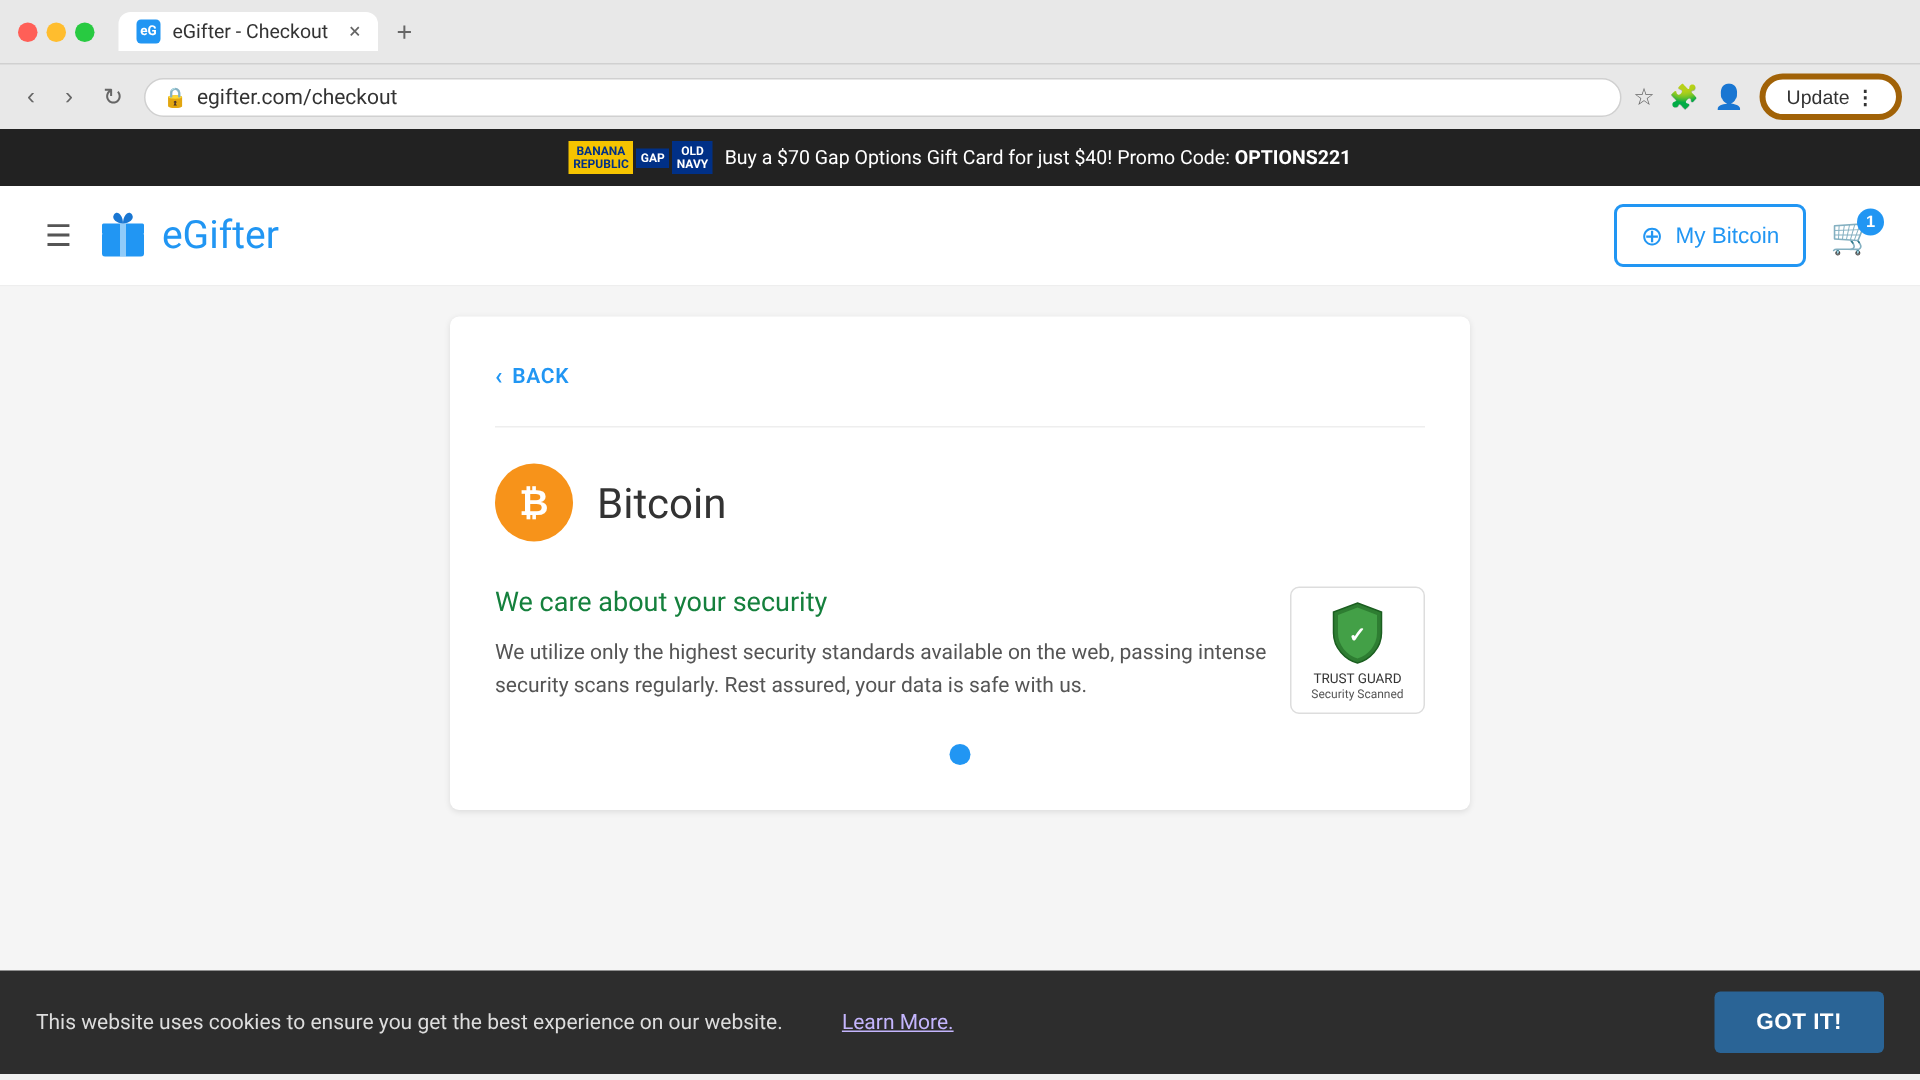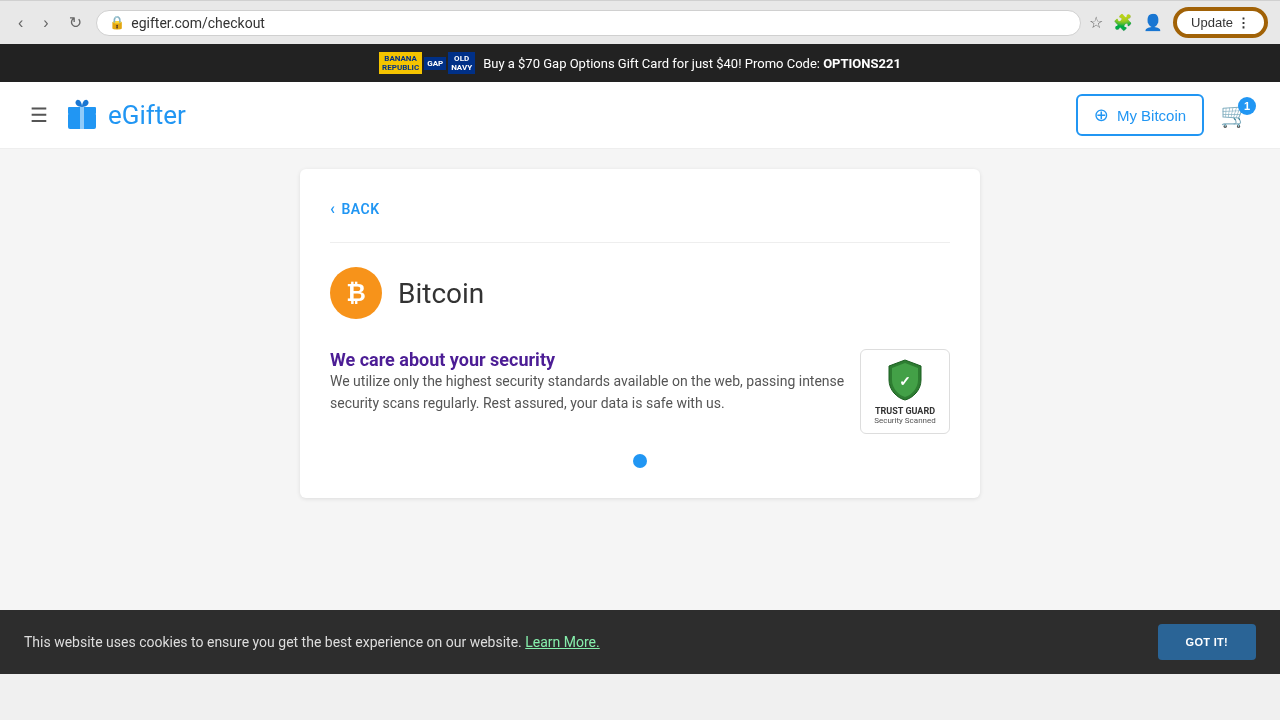--- a/index.html
+++ b/index.html
@@ -67,42 +67,55 @@
     .back-chevron { font-size: 16px; }
     .divider { height: 1px; background: #eee; margin-bottom: 24px; }
 
     
     .bitcoin-section { display: flex; align-items: center; gap: 16px; margin-bottom: 30px; }
     .bitcoin-icon { width: 52px; height: 52px; background: #f7931a; border-radius: 50%; display: flex; align-items: center; justify-content: center; color: white; font-size: 24px; font-weight: bold; }
     .bitcoin-label { font-size: 28px; color: #333; font-weight: 400; }
 
     .security-section { display: flex; justify-content: space-between; align-items: flex-start; }
     .security-text-block { flex: 1; }
-    .security-heading { font-size: 18px; color: #4c1d95; font-weight: 700; }
+    .security-heading { font-size: 18px; color: #15803d; margin-bottom: 12px; font-weight: 400; }
     .security-body { font-size: 14px; color: #555; line-height: 1.6; max-width: 550px; }
 
     .trust-guard { display: flex; flex-direction: column; align-items: center; background: white; border: 1px solid #ddd; border-radius: 6px; padding: 8px 10px; min-width: 90px; }
     .trust-shield { width: 40px; height: 44px; }
-    .trust-text { font-size: 9px; color: #333; text-align: left; font-weight: 700; margin-top: 4px; }
+    .trust-text { font-size: 9px; color: #333; text-align: left; font-weight: 400; margin-top: 4px; }
     .trust-sub { font-size: 8px; color: #555; text-align: center; }
 
     
     .scroll-indicator { display: flex; justify-content: center; margin-top: 20px; }
     .blue-circle { width: 14px; height: 14px; background: #2196F3; border-radius: 50%; }
 
     
     .cookie-banner { position: absolute; bottom: 0; left: 0; right: 0; background: #2d2d2d; color: white; padding: 14px 24px; display: flex; align-items: center; justify-content: space-between; z-index: 100; }
     .cookie-text { font-size: 14px; color: #ddd; }
-    .learn-more-link { color: #86efac; cursor: pointer; font-size: 14px; }
-    .got-it-btn { background: #2a6496; color: white; border: none; border-radius: 4px; padding: 12px 28px; font-size: 11px; font-weight: 600; cursor: pointer; letter-spacing: 0.3px; }
+    .learn-more-link { color: #c4b5fd; cursor: pointer; font-size: 14px; margin-left: 36px; }
+    .got-it-btn { background: #2a6496; color: white; border: none; border-radius: 4px; padding: 12px 28px; font-size: 15px; font-weight: 600; cursor: pointer; letter-spacing: 0.3px; }
   </style>
 </head>
 <body>
 
 <div class="browser-chrome">
+  <div class="browser-titlebar">
+    <div class="browser-buttons">
+      <button class="browser-btn btn-close"></button>
+      <button class="browser-btn btn-min"></button>
+      <button class="browser-btn btn-max"></button>
+    </div>
+    <div class="browser-tab">
+      <div class="favicon">eG</div>
+      <span>eGifter - Checkout</span>
+      <span class="tab-close">×</span>
+    </div>
+    <button class="new-tab">+</button>
+  </div>
   <div class="browser-toolbar">
     <button class="nav-btn">‹</button>
     <button class="nav-btn">›</button>
     <button class="nav-btn">↻</button>
     <div class="address-bar">
       <span class="lock-icon">🔒</span>
       <span class="address-text">egifter.com/checkout</span>
     </div>
     <div class="toolbar-icons">
       <button class="toolbar-icon-btn">☆</button>

